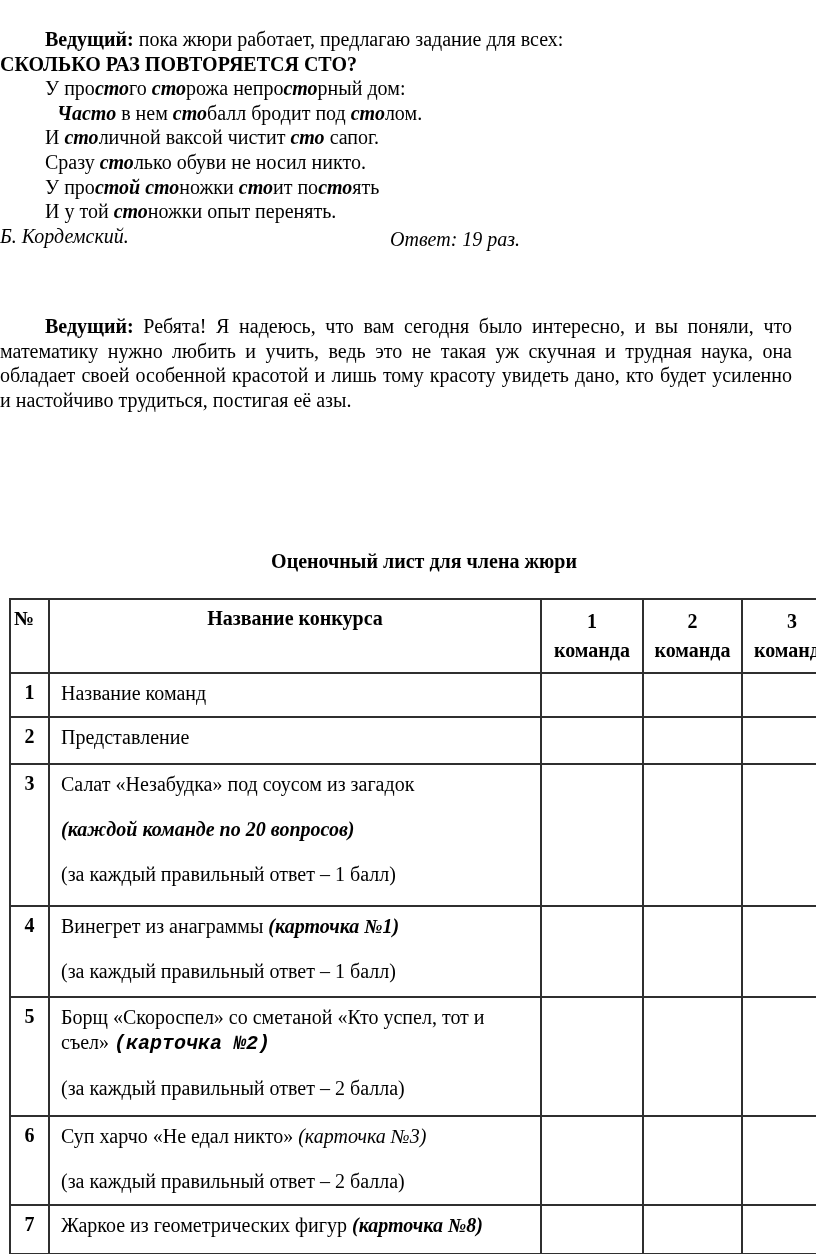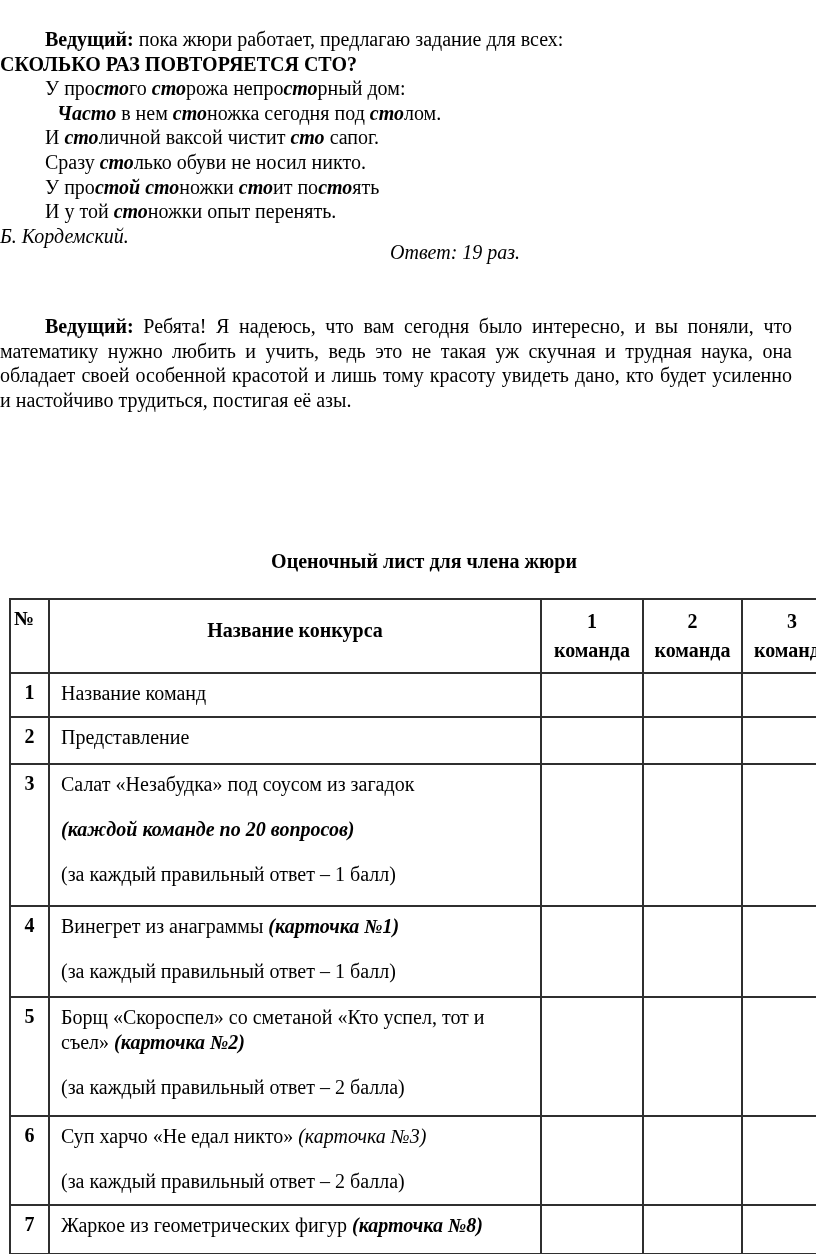--- a/index.html
+++ b/index.html
@@ -17,21 +17,21 @@
     position:absolute;
     top:27px;left:0;
     width:800px;
     font-size:20px;
     line-height:24.6px;
   }
   .host-line{text-indent:45px;}
   .heading{font-weight:bold;}
   .poem-line{padding-left:45px;}
   .byline{font-style:italic;position:relative;}
-  .byline .answer{position:absolute;left:390px;top:16px;}
+  .byline .answer{position:absolute;left:390px;top:3px;}
   
   .closing{
     position:absolute;
     top:314px;left:0;
     width:792px;
     font-size:20px;
     line-height:24.6px;
   }
   .closing p{margin:0;text-indent:45px;text-align:justify;}
   
@@ -50,38 +50,38 @@
     table-layout:fixed;
     border-collapse:collapse;
     font-size:20px;
   }
   .score-table td,.score-table th{
     border:2px solid #2f2f2f;
     vertical-align:top;
     box-sizing:border-box;
   }
   .head-num{text-align:left;padding:7px 3px;font-weight:bold;}
-  .head-contest{text-align:center;padding:19px 6px;font-weight:bold;}
+  .head-contest{text-align:center;padding:7px 6px;font-weight:bold;}
   .head-team{text-align:center;padding:7px 2px;font-weight:bold;line-height:29px;}
   .num-cell{text-align:center;font-weight:bold;padding:6px 2px;line-height:25px;}
   .contest-cell{padding:7px 10px 5px 11px;line-height:25px;}
   .contest-cell p{margin:0 0 20px 0;}
   .contest-cell p:last-child{margin-bottom:0;}
   .score-cell{padding:0;}
 </style>
 </head>
 <body>
 
 <div class="page">
 
   <div class="intro">
     <div class="host-line"><b>Ведущий:</b><span> пока жюри работает, предлагаю задание для всех:</span></div>
     <div class="heading">СКОЛЬКО РАЗ ПОВТОРЯЕТСЯ СТО?</div>
     <div class="poem-line"><span>У про</span><span style="font-weight: bold; font-style: italic;">сто</span><span>го </span><span style="font-weight: bold; font-style: italic;">сто</span><span>рожа непро</span><span style="font-weight: bold; font-style: italic;">сто</span><span>рный дом:</span></div>
-    <div class="poem-line"><span style="font-weight: bold; font-style: italic; margin-left: 12px;">Часто</span><span> в нем </span><span style="font-weight: bold; font-style: italic;">сто</span><span>ножка сегодня под </span><span style="font-weight: bold; font-style: italic;">сто</span><span>лом.</span></div>
+    <div class="poem-line"><span style="font-weight: bold; font-style: italic; margin-left: 12px;">Часто</span><span> в нем </span><span style="font-weight: bold; font-style: italic;">сто</span><span>балл бродит под </span><span style="font-weight: bold; font-style: italic;">сто</span><span>лом.</span></div>
     <div class="poem-line"><span>И </span><span style="font-weight: bold; font-style: italic;">сто</span><span>личной ваксой чистит </span><span style="font-weight: bold; font-style: italic;">сто</span><span> сапог.</span></div>
     <div class="poem-line"><span>Сразу </span><span style="font-weight: bold; font-style: italic;">сто</span><span>лько обуви не носил никто.</span></div>
     <div class="poem-line"><span>У про</span><span style="font-weight: bold; font-style: italic;">стой</span><span> </span><span style="font-weight: bold; font-style: italic;">сто</span><span>ножки </span><span style="font-weight: bold; font-style: italic;">сто</span><span>ит по</span><span style="font-weight: bold; font-style: italic;">сто</span><span>ять</span></div>
     <div class="poem-line"><span>И у той </span><span style="font-weight: bold; font-style: italic;">сто</span><span>ножки опыт перенять.</span></div>
     <div class="byline">
       <span class="author">Б. Кордемский.</span>
       <span class="answer">Ответ: 19 раз.</span>
     </div>
   </div>
 
@@ -151,21 +151,21 @@
         <p><span>Винегрет из анаграммы </span><span style="font-weight: bold; font-style: italic;">(карточка №1)</span></p>
         <p><span>(за каждый правильный ответ – 1 балл)</span></p>
       </td>
       <td class="score-cell"></td>
       <td class="score-cell"></td>
       <td class="score-cell"></td>
     </tr>
     <tr style="height:119px">
       <td class="num-cell">5</td>
       <td class="contest-cell">
-        <p><span>Борщ «Скороспел» со сметаной «Кто успел, тот и съел» </span><span style="font-weight: bold; font-style: italic;">(карточка №2)</span></p>
+        <p><span>Борщ «Скороспел» со сметаной «Кто успел, тот и съел» </span><span style="font-weight: bold; font-style: italic; font-family: Liberation Mono, monospace;">(карточка №2)</span></p>
         <p><span>(за каждый правильный ответ – 2 балла)</span></p>
       </td>
       <td class="score-cell"></td>
       <td class="score-cell"></td>
       <td class="score-cell"></td>
     </tr>
     <tr style="height:89px">
       <td class="num-cell">6</td>
       <td class="contest-cell">
         <p><span>Суп харчо «Не едал никто» </span><span style="font-weight: normal; font-style: italic;">(карточка №3)</span></p>

